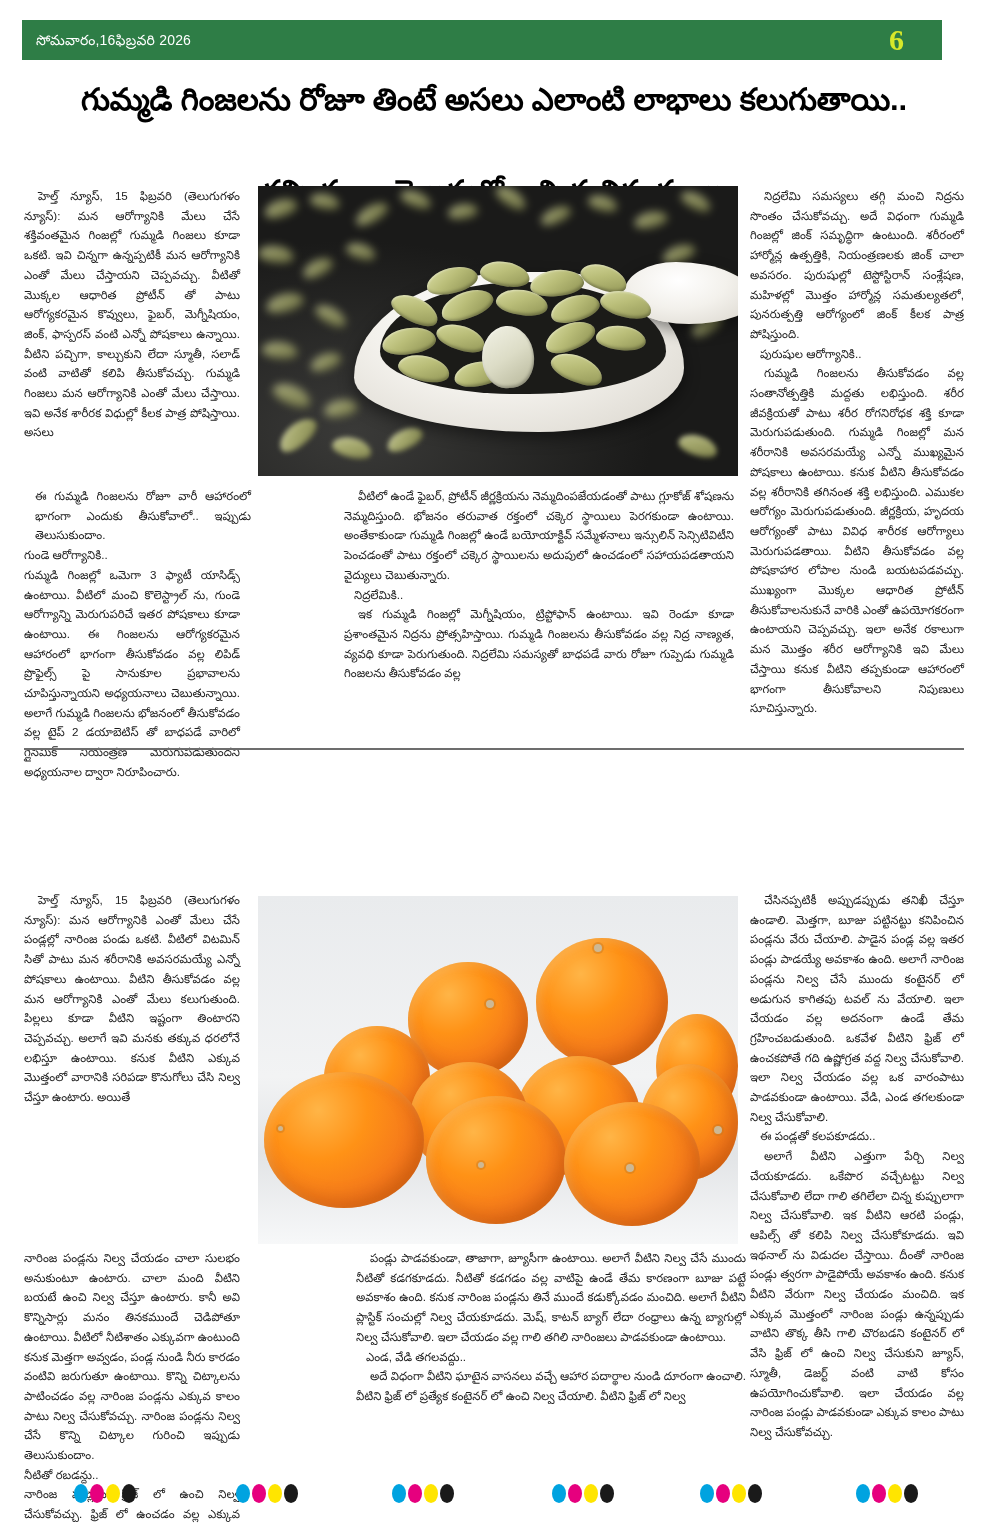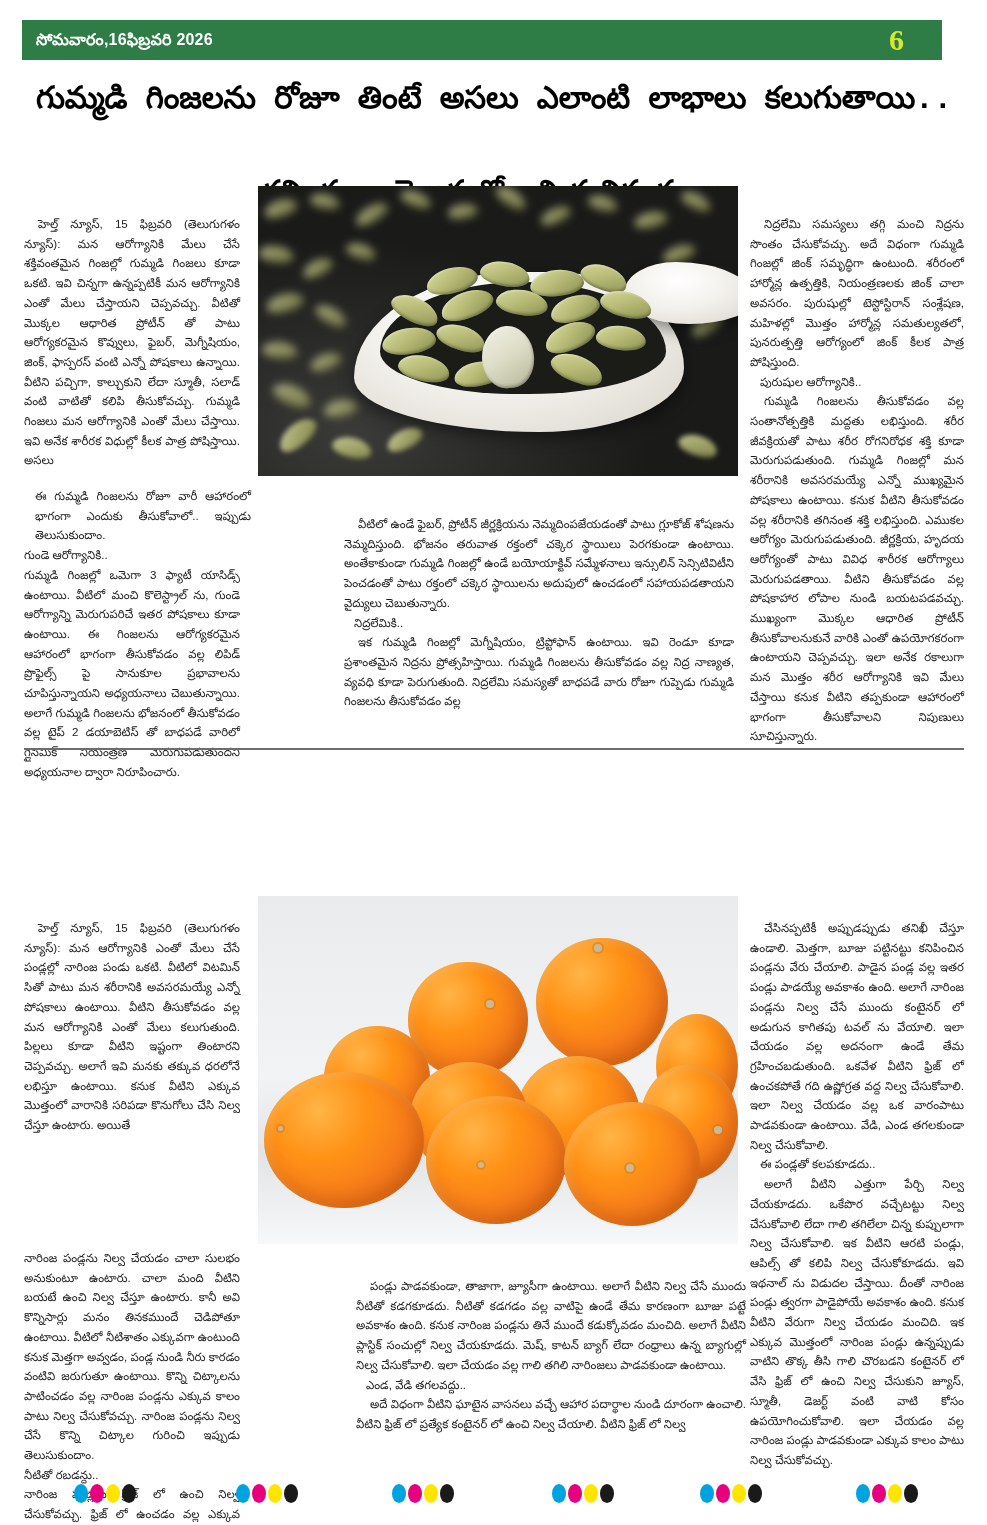--- a/index.html
+++ b/index.html
@@ -28,22 +28,22 @@
     width: 920px;
     height: 40px;
     background: #2e7d46;
     display: flex;
     align-items: center;
     justify-content: space-between;
     padding: 0 16px 0 14px;
   }
   .masthead-date {
     color: #ffffff;
-    font-size: 16px;
-    font-weight: bold;
+    font-size: 14px;
+    font-weight: normal;
     letter-spacing: 0.2px;
     line-height: 1;
     white-space: nowrap;
   }
   .masthead-pageno {
     color: #d7e82a;
     font-size: 30px;
     font-weight: bold;
     font-family: "Liberation Serif", "DejaVu Serif", serif;
     line-height: 1;
@@ -55,21 +55,21 @@
     position: absolute;
     width: 940px;
     left: 24px;
     text-align: center;
     color: #000000;
     font-weight: bold;
     font-size: 31px;
     line-height: 1.42;
     letter-spacing: -0.2px;
   }
-  .headline .hl-line { display: block; font-family: Liberation Mono, monospace; }
+  .headline .hl-line { display: block; }
   .headline .hl-line2 { display: block; margin-top: 48px; }
 
   #headline-1 { top: 78px; }
   #headline-2 { top: 778px; }
 
   
   .article {
     position: absolute;
     left: 24px;
     width: 940px;
@@ -78,21 +78,20 @@
   #article-2 { top: 890px; height: 570px; }
 
   .col {
     position: absolute;
     top: 0;
     font-size: 11.6px;
     line-height: 1.70;
     text-align: justify;
     color: #1a1a1a;
     font-family: "Liberation Sans", "DejaVu Sans", sans-serif;
-    margin-top: 28px;
   }
   .col p { text-indent: 14px; margin: 0 0 0 0; }
   .col p.subhead { text-indent: 10px; font-weight: normal; }
 
   
   #a1-left  { left: 0px;   width: 216px; }
   #a1-mid   { left: 320px; width: 390px; }
   #a1-right { left: 726px; width: 214px; }
 
   #a2-left  { left: 0px;   width: 216px; }

